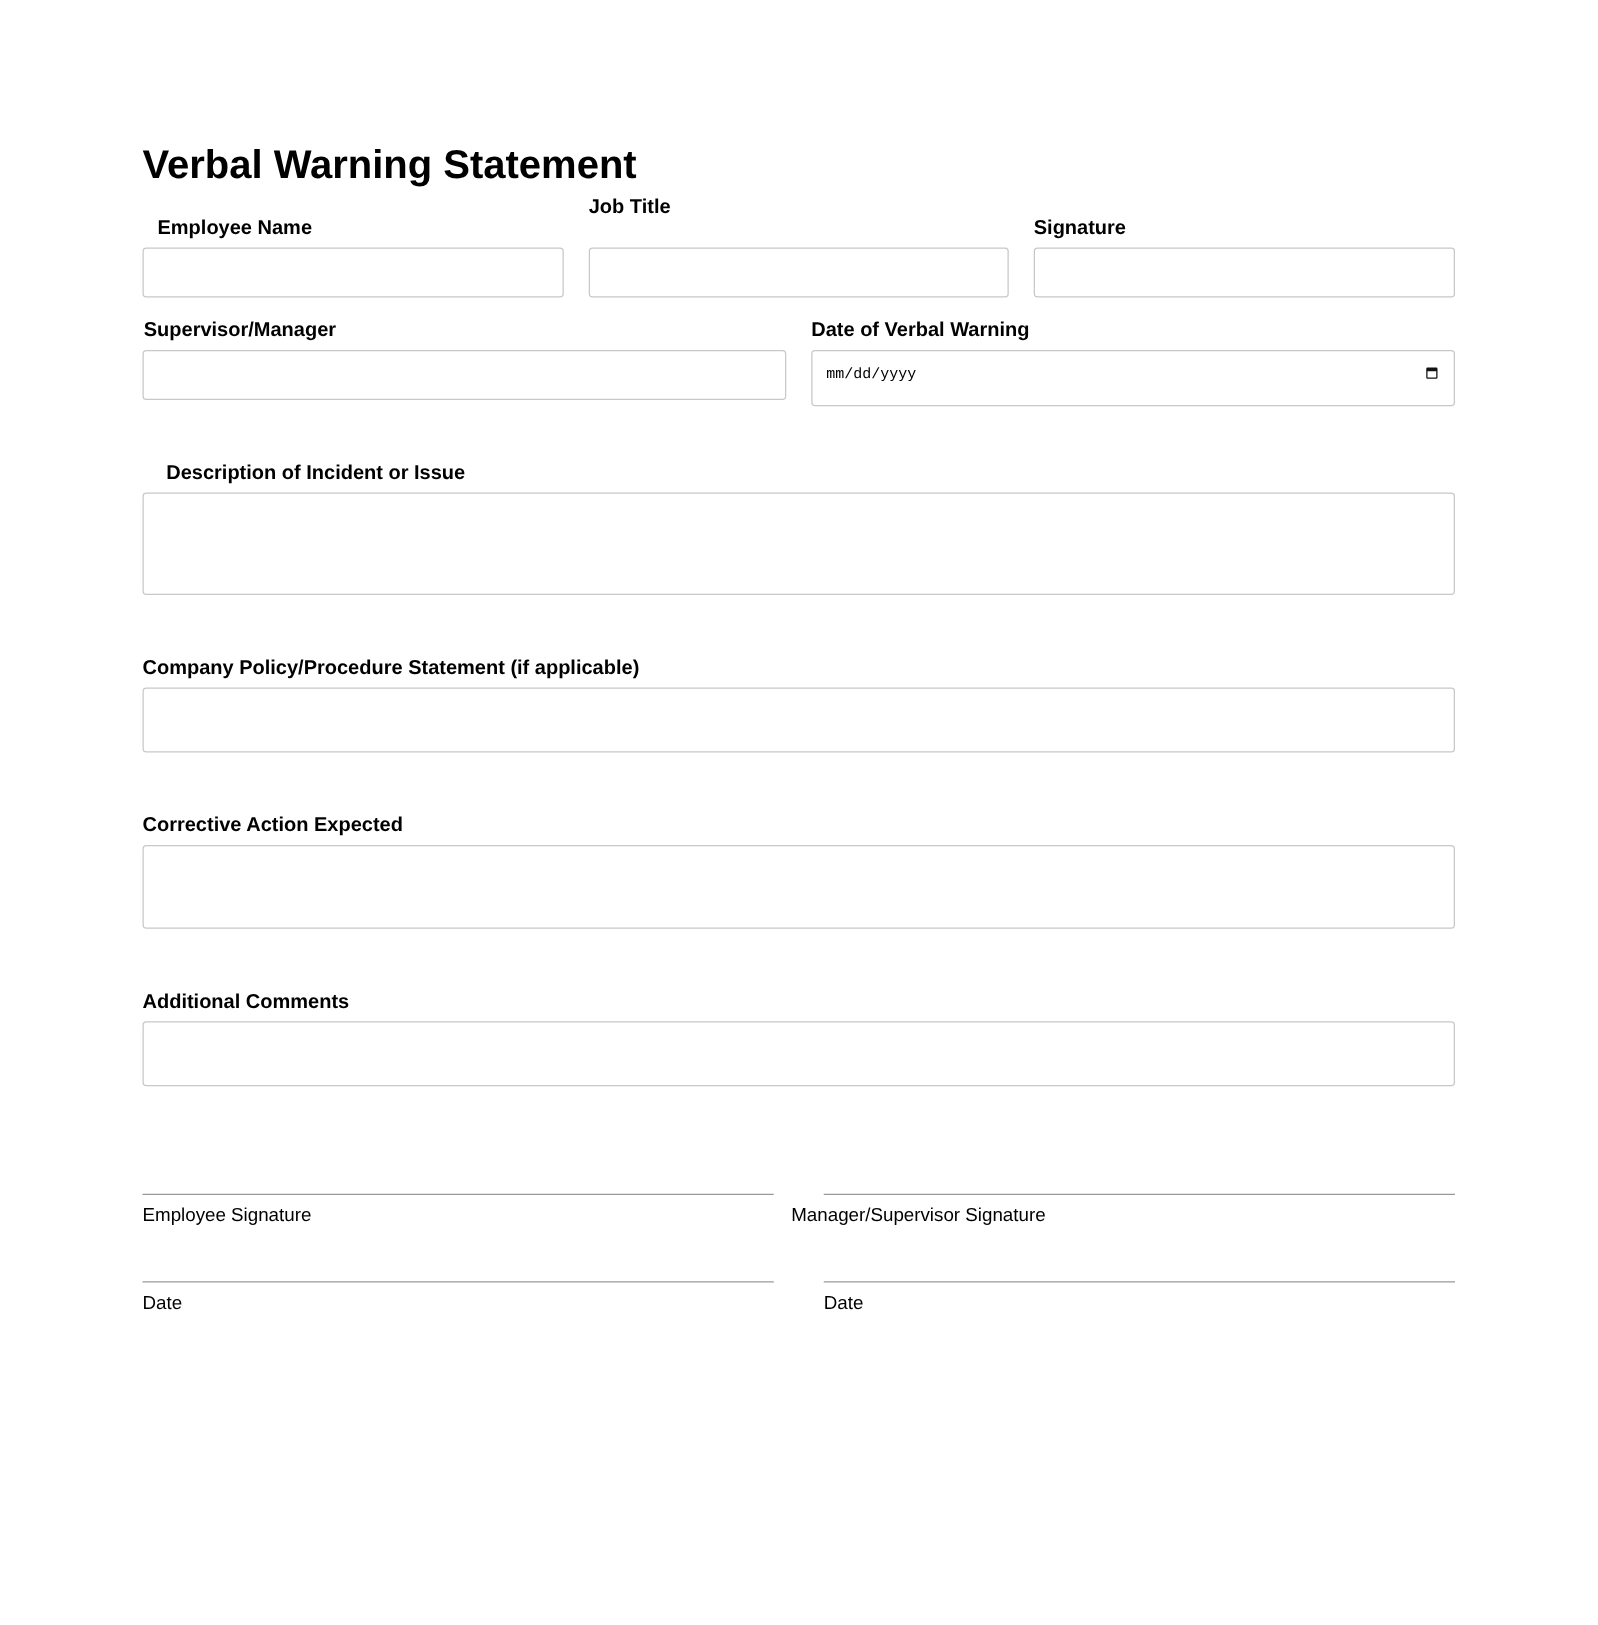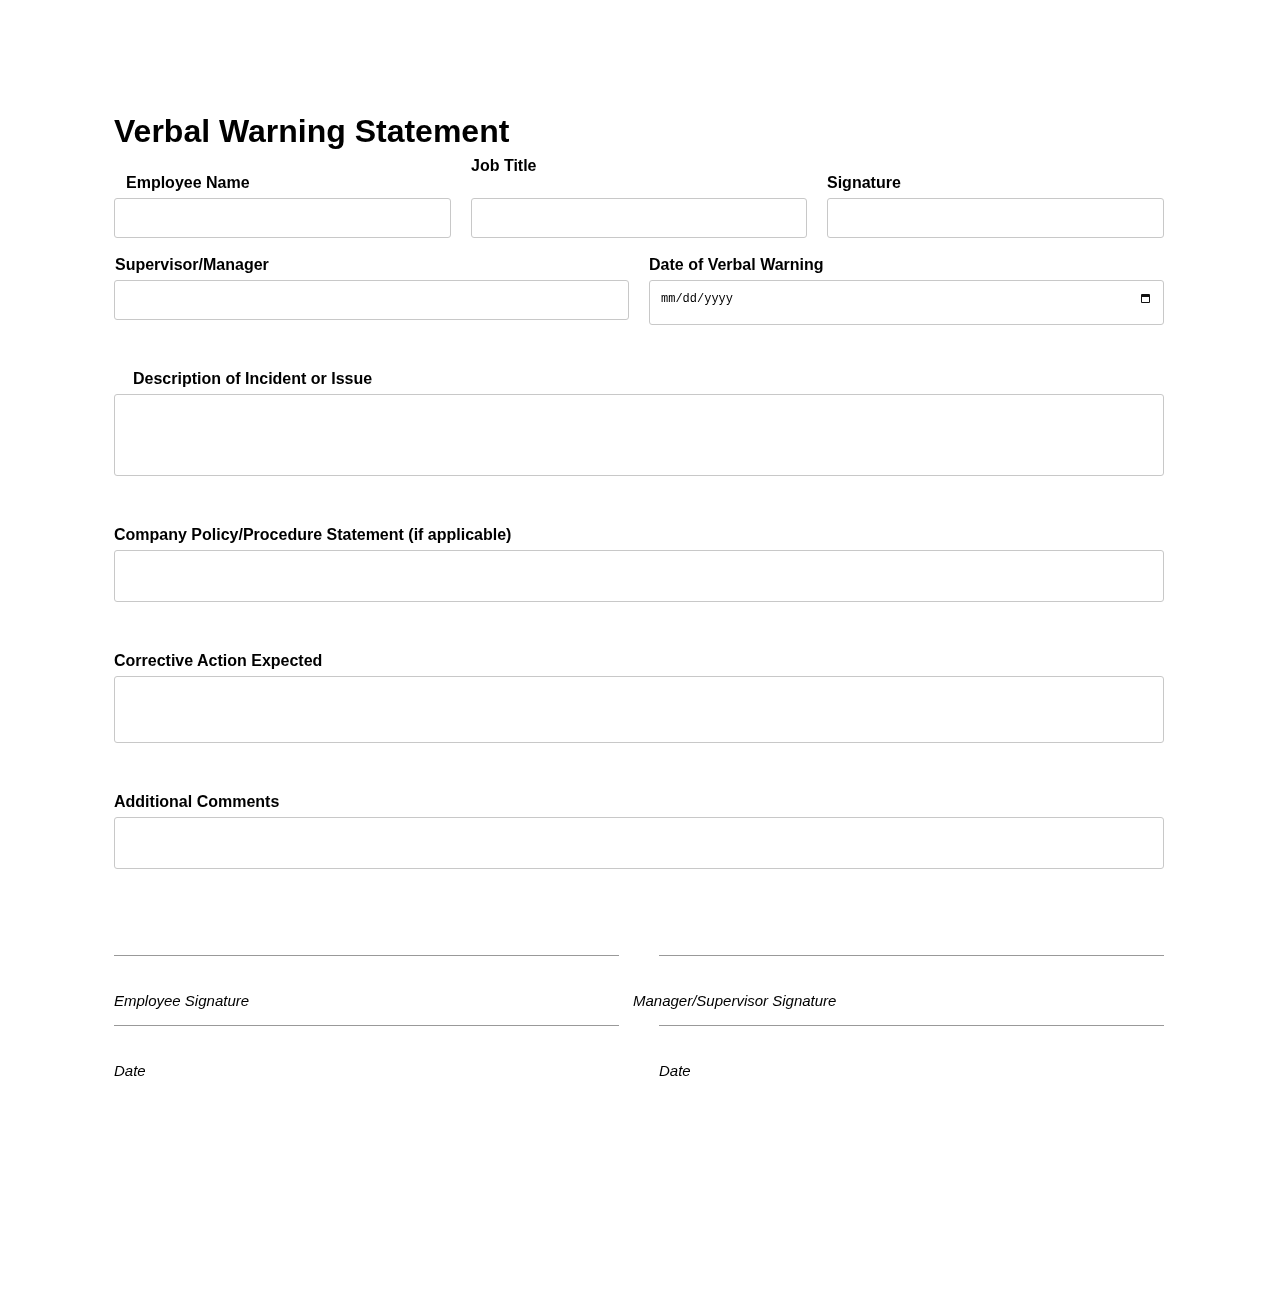--- a/index.html
+++ b/index.html
@@ -3,21 +3,21 @@
 <meta charset="utf-8">
 <style>
   html, body { margin:0; padding:0; background:#fff; }
   body { width:1278px; height:1300px; position:relative; font-family:"Liberation Sans", sans-serif; color:#000; }
   h1 { position:absolute; left:114px; top:111px; margin:0; font-size:32px; font-weight:bold; line-height:40px; }
   .label { position:absolute; font-size:16px; font-weight:bold; line-height:20px; white-space:nowrap; }
   .field { position:absolute; box-sizing:border-box; border:1px solid #c8c8c8; border-radius:3px; background:#fff; }
   .date-text { position:absolute; left:11px; top:11px; font-family:"Liberation Mono", monospace; font-size:12px; color:#000; }
   .cal-icon { position:absolute; right:13px; top:13px; width:9px; height:9px; border:1.5px solid #111; border-top-width:3px; border-radius:1px; box-sizing:border-box; }
   .sigline { position:absolute; height:1px; background:#999; }
-  .siglabel { position:absolute; font-size:15px; font-style:italic; line-height:18px; white-space:nowrap;margin-top:28px; }
+  .siglabel { position:absolute; font-size:15px; line-height:18px; white-space:nowrap; }
 </style>
 </head>
 <body>
 
 <h1>Verbal Warning Statement</h1>
 
 <div class="label" style="left:126px;top:173px;text-align:right;">Employee Name</div>
 <div class="field" style="left:114px;top:198px;width:337px;height:40px;"></div>
 
 <div class="label" style="left:471px;top:156px;">Job Title</div>

